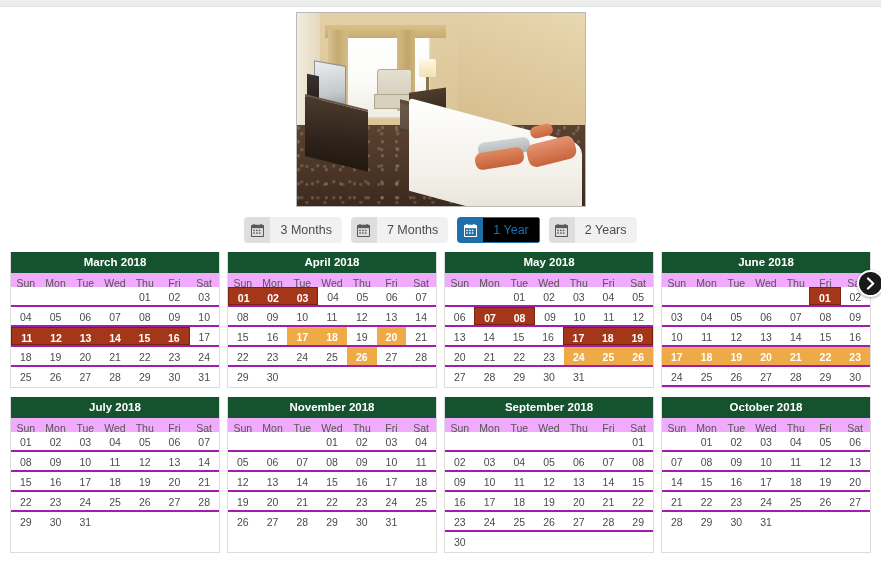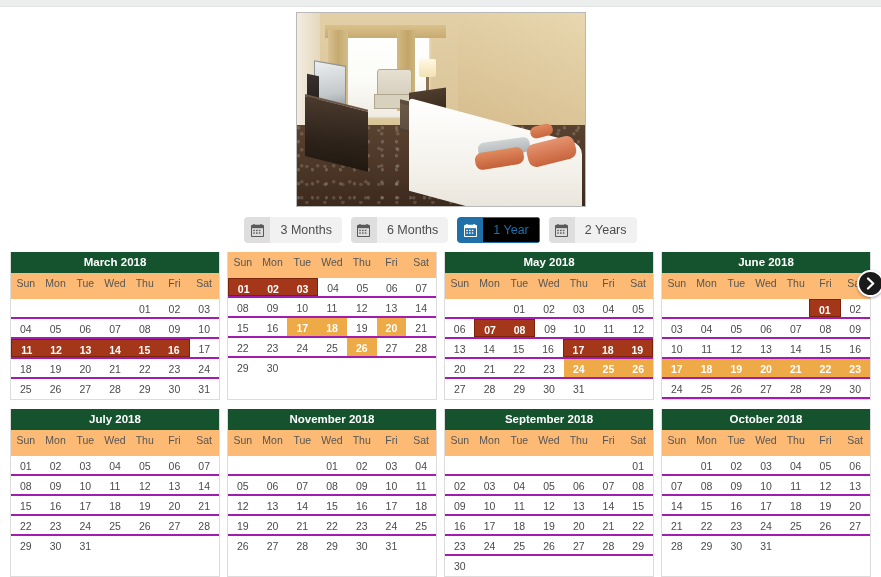--- a/index.html
+++ b/index.html
@@ -212,22 +212,22 @@
     background: #14532d;
     color: #ffffff;
     font-size: 11.5px;
     font-weight: bold;
     text-align: center;
     line-height: 21px;
     height: 21px;
   }
   .cal-dow {
     display: flex;
-    background: #fdba74;
-    height: 26px;
+    background: #f0abfc;
+    height: 14px;
   }
   .cal-dow div {
     flex: 1 1 0;
     text-align: center;
     line-height: 21px;
     font-size: 10.5px;
     color: #555555;
   }
   .cal-week {
     display: flex;
@@ -336,21 +336,21 @@
             <g fill="#5a5a5a">
               <rect x="2.4" y="6.2" width="1.7" height="1.5"></rect>
               <rect x="5.4" y="6.2" width="1.7" height="1.5"></rect>
               <rect x="8.4" y="6.2" width="1.7" height="1.5"></rect>
               <rect x="2.4" y="9" width="1.7" height="1.5"></rect>
               <rect x="5.4" y="9" width="1.7" height="1.5"></rect>
               <rect x="8.4" y="9" width="1.7" height="1.5"></rect>
             </g>
           </svg>
         </span>
-        <span class="tlabel">6 Months</span>
+        <span class="tlabel">7 Months</span>
       </div>
       <div class="tab active">
         <span class="ticon">
           <svg class="cal-glyph" width="13" height="13" viewBox="0 0 14 14" aria-hidden="true">
             <rect x="0.5" y="1.5" width="13" height="12" rx="1" fill="none" stroke="#ffffff" stroke-width="1.2"></rect>
             <rect x="0.5" y="1.5" width="13" height="3" fill="#ffffff"></rect>
             <rect x="2.5" y="0" width="1.4" height="3" fill="#ffffff"></rect>
             <rect x="10.1" y="0" width="1.4" height="3" fill="#ffffff"></rect>
             <g fill="#ffffff">
               <rect x="2.4" y="6.2" width="1.7" height="1.5"></rect>
@@ -438,20 +438,21 @@
             <div class="cal-day">25</div>
             <div class="cal-day">26</div>
             <div class="cal-day">27</div>
             <div class="cal-day">28</div>
             <div class="cal-day">29</div>
             <div class="cal-day">30</div>
             <div class="cal-day">31</div>
           </div>
         </div>
         <div class="cal">
+          <div class="cal-title">April 2018</div>
           <div class="cal-dow">
             <div>Sun</div>
             <div>Mon</div>
             <div>Tue</div>
             <div>Wed</div>
             <div>Thu</div>
             <div>Fri</div>
             <div>Sat</div>
           </div>
           <div class="cal-week">

